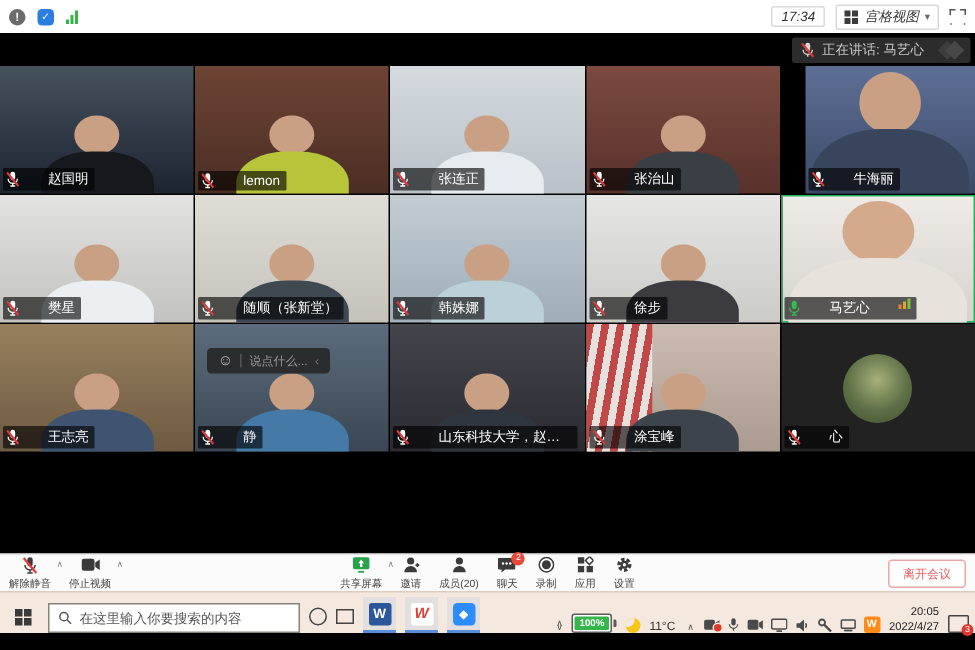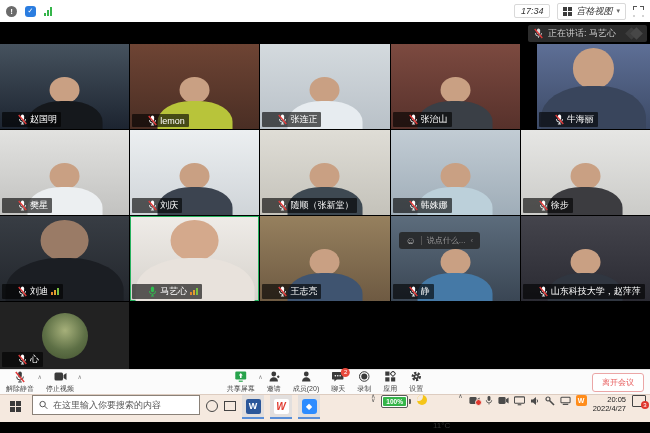--- a/index.html
+++ b/index.html
@@ -45,21 +45,21 @@
   .mic.speaking{color:#2fbf4f;}
   .banner .mic{color:#d9d9d9;}
 
   .grid{position:absolute;left:0;right:0;top:22px;bottom:0;display:grid;grid-template-columns:repeat(5,1fr);grid-template-rows:85px 85px 85px 1fr;gap:1px;background:#000;}
   .tile{position:relative;background:#1f1f1f;overflow:hidden;}
   .tile.speaking{box-shadow:inset 0 0 0 1px #26b15e;}
   .fig{position:absolute;left:50%;bottom:-2px;transform:translateX(-50%);width:58%;height:60%;}
   .fig::before{content:"";position:absolute;left:30%;top:-6%;width:40%;height:52%;border-radius:50%;background:var(--skin,#c9a083);}
   .fig::after{content:"";position:absolute;left:0;right:0;top:42%;bottom:0;border-radius:45% 45% 0 0/70% 70% 0 0;background:var(--body,#333);}
   .tile.big .fig{width:92%;height:92%;}
-  .namebar{position:absolute;left:2px;bottom:2px;background:rgba(0,0,0,.62);border-radius:1px;display:flex;align-items:center;gap:3px;padding:1px 4px 1px 16px;max-width:95%;}
+  .namebar{position:absolute;left:2px;bottom:2px;background:rgba(0,0,0,.62);border-radius:1px;display:flex;gap:19px;padding:1px 4px 1px 2px;max-width:95%;}
   .namebar .name{font-size:9px;color:#fff;white-space:nowrap;overflow:hidden;text-overflow:ellipsis;}
   .signal{display:inline-flex;align-items:flex-end;gap:1px;height:7px;flex:none;}
   .signal i{display:block;width:2px;background:#e2882e;}
   .signal i:nth-child(1){height:3px;}.signal i:nth-child(2){height:5px;background:#e2a22e;}.signal i:nth-child(3){height:7px;background:#7ac142;}
   .chat-overlay{position:absolute;left:8px;top:16px;background:rgba(35,35,35,.85);border-radius:3px;display:flex;align-items:center;gap:5px;padding:3px 7px;color:#aaa;}
   .chat-overlay .face{font-size:10px;color:#bbb;}
   .chat-overlay .sep{width:1px;height:9px;background:#555;}
   .chat-overlay .chat-overlay-text{font-size:8px;color:#999;}
   .chat-overlay .arr{font-size:8px;color:#777;}
   .tile.has-avatar{display:flex;align-items:center;justify-content:center;}
@@ -92,21 +92,21 @@
   .btn-group{display:flex;align-items:flex-start;gap:12px;}
   .btn-group.center{position:absolute;left:50%;transform:translateX(-50%);}
   .tbtn{display:flex;flex-direction:column;align-items:center;gap:1px;cursor:default;position:relative;}
   .tbtn .ic{height:12px;display:flex;align-items:center;justify-content:center;color:#3a3a3a;}
   .tbtn .lbl{font-size:7px;color:#444;white-space:nowrap;}
   .tbtn .caret{position:absolute;right:-8px;top:2px;font-size:6px;color:#888;}
   .badge{position:absolute;top:-3px;right:-6px;background:#e8493c;color:#fff;font-size:6px;min-width:9px;height:9px;border-radius:5px;display:flex;align-items:center;justify-content:center;padding:0 1px;}
   .leave-btn{margin-left:auto;border:1px solid #eba6a6;color:#e85d5d;background:#fff;border-radius:3px;font-size:8px;padding:3px 9px;}
 
   
-  .taskbar{height:28px;background:#f5e9df;border-top:1px solid #ddccc0;display:flex;align-items:flex-start;padding:0 4px;gap:6px;}
+  .taskbar{height:28px;background:#f5e9df;border-top:1px solid #ddccc0;display:flex;align-items:flex-end;padding:0 4px;gap:6px;}
   .start{width:22px;height:22px;display:flex;align-items:center;justify-content:center;}
   .win-logo{display:grid;grid-template-columns:5px 5px;grid-template-rows:5px 5px;gap:1px;}
   .win-logo i{background:#3a3a3a;display:block;}
   .searchbox{width:168px;height:20px;background:#fff;border:1px solid #8a8178;display:flex;align-items:center;gap:5px;padding:0 6px;}
   .searchbox input{border:none;outline:none;font-size:9px;color:#444;width:100%;background:transparent;font-family:inherit;}
   .searchbox input::placeholder{color:#555;}
   .tb-ic{display:flex;align-items:center;justify-content:center;height:22px;color:#4a4a4a;}
   .cortana{width:12px;height:12px;border:1.5px solid #444;border-radius:50%;}
   .taskview{width:12px;height:10px;border:1.3px solid #444;position:relative;}
   .app{width:22px;height:24px;display:flex;align-items:center;justify-content:center;background:rgba(110,160,220,.14);border-bottom:2px solid #5a8fd8;}
@@ -283,37 +283,20 @@
           <line x1="3.2" y1="11" x2="6.8" y2="11" stroke="currentColor" stroke-width="1"></line>
           <line class="slash" x1="0.8" y1="1" x2="9.2" y2="11" stroke="#e23a3a" stroke-width="1.5"></line>
         </svg>
       </span>
       <span class="name">樊星</span>
 
     </div>
   </div>
 
 
-  <div class="tile tile-9">
-    <div class="fig"></div>
-
-    <div class="namebar">
-      <span class="mic muted">
-        <svg width="9" height="11" viewBox="0 0 10 12">
-          <rect x="3.2" y="0.5" width="3.6" height="6.2" rx="1.8" fill="currentColor"></rect>
-          <path d="M1.6 5.6 a3.4 3.4 0 0 0 6.8 0" fill="none" stroke="currentColor" stroke-width="1"></path>
-          <line x1="5" y1="9.2" x2="5" y2="10.8" stroke="currentColor" stroke-width="1"></line>
-          <line x1="3.2" y1="11" x2="6.8" y2="11" stroke="currentColor" stroke-width="1"></line>
-          <line class="slash" x1="0.8" y1="1" x2="9.2" y2="11" stroke="#e23a3a" stroke-width="1.5"></line>
-        </svg>
-      </span>
-      <span class="name">刘庆</span>
-
-    </div>
-  </div>
 
   <div class="tile tile-10">
     <div class="fig"></div>
 
     <div class="namebar">
       <span class="mic muted">
         <svg width="9" height="11" viewBox="0 0 10 12">
           <rect x="3.2" y="0.5" width="3.6" height="6.2" rx="1.8" fill="currentColor"></rect>
           <path d="M1.6 5.6 a3.4 3.4 0 0 0 6.8 0" fill="none" stroke="currentColor" stroke-width="1"></path>
           <line x1="5" y1="9.2" x2="5" y2="10.8" stroke="currentColor" stroke-width="1"></line>
@@ -355,41 +338,20 @@
           <line x1="5" y1="9.2" x2="5" y2="10.8" stroke="currentColor" stroke-width="1"></line>
           <line x1="3.2" y1="11" x2="6.8" y2="11" stroke="currentColor" stroke-width="1"></line>
           <line class="slash" x1="0.8" y1="1" x2="9.2" y2="11" stroke="#e23a3a" stroke-width="1.5"></line>
         </svg>
       </span>
       <span class="name">徐步</span>
 
     </div>
   </div>
 
-  <div class="tile tile-13 big">
-    <div class="fig"></div>
-
-    <div class="namebar">
-      <span class="mic muted">
-        <svg width="9" height="11" viewBox="0 0 10 12">
-          <rect x="3.2" y="0.5" width="3.6" height="6.2" rx="1.8" fill="currentColor"></rect>
-          <path d="M1.6 5.6 a3.4 3.4 0 0 0 6.8 0" fill="none" stroke="currentColor" stroke-width="1"></path>
-          <line x1="5" y1="9.2" x2="5" y2="10.8" stroke="currentColor" stroke-width="1"></line>
-          <line x1="3.2" y1="11" x2="6.8" y2="11" stroke="currentColor" stroke-width="1"></line>
-          <line class="slash" x1="0.8" y1="1" x2="9.2" y2="11" stroke="#e23a3a" stroke-width="1.5"></line>
-        </svg>
-      </span>
-      <span class="name">刘迪</span>
-      <span class="signal">
-              <i></i>
-              <i></i>
-              <i></i>
-            </span>
-    </div>
-  </div>
 
   <div class="tile tile-14 big speaking">
     <div class="fig"></div>
 
     <div class="namebar">
       <span class="mic speaking">
         <svg width="9" height="11" viewBox="0 0 10 12">
           <rect x="3.2" y="0.5" width="3.6" height="6.2" rx="1.8" fill="currentColor"></rect>
           <path d="M1.6 5.6 a3.4 3.4 0 0 0 6.8 0" fill="none" stroke="currentColor" stroke-width="1"></path>
           <line x1="5" y1="9.2" x2="5" y2="10.8" stroke="currentColor" stroke-width="1"></line>
@@ -460,20 +422,37 @@
           <line x1="5" y1="9.2" x2="5" y2="10.8" stroke="currentColor" stroke-width="1"></line>
           <line x1="3.2" y1="11" x2="6.8" y2="11" stroke="currentColor" stroke-width="1"></line>
           <line class="slash" x1="0.8" y1="1" x2="9.2" y2="11" stroke="#e23a3a" stroke-width="1.5"></line>
         </svg>
       </span>
       <span class="name">山东科技大学，赵萍萍</span>
 
     </div>
   </div>
 
+  <div class="tile tile-19">
+    <div class="fig"></div>
+
+    <div class="namebar">
+      <span class="mic muted">
+        <svg width="9" height="11" viewBox="0 0 10 12">
+          <rect x="3.2" y="0.5" width="3.6" height="6.2" rx="1.8" fill="currentColor"></rect>
+          <path d="M1.6 5.6 a3.4 3.4 0 0 0 6.8 0" fill="none" stroke="currentColor" stroke-width="1"></path>
+          <line x1="5" y1="9.2" x2="5" y2="10.8" stroke="currentColor" stroke-width="1"></line>
+          <line x1="3.2" y1="11" x2="6.8" y2="11" stroke="currentColor" stroke-width="1"></line>
+          <line class="slash" x1="0.8" y1="1" x2="9.2" y2="11" stroke="#e23a3a" stroke-width="1.5"></line>
+        </svg>
+      </span>
+      <span class="name">涂宝峰</span>
+
+    </div>
+  </div>
 
   <div class="tile tile-20 has-avatar">
 
     <div class="avatar"></div>
     <div class="namebar">
       <span class="mic muted">
         <svg width="9" height="11" viewBox="0 0 10 12">
           <rect x="3.2" y="0.5" width="3.6" height="6.2" rx="1.8" fill="currentColor"></rect>
           <path d="M1.6 5.6 a3.4 3.4 0 0 0 6.8 0" fill="none" stroke="currentColor" stroke-width="1"></path>
           <line x1="5" y1="9.2" x2="5" y2="10.8" stroke="currentColor" stroke-width="1"></line>

